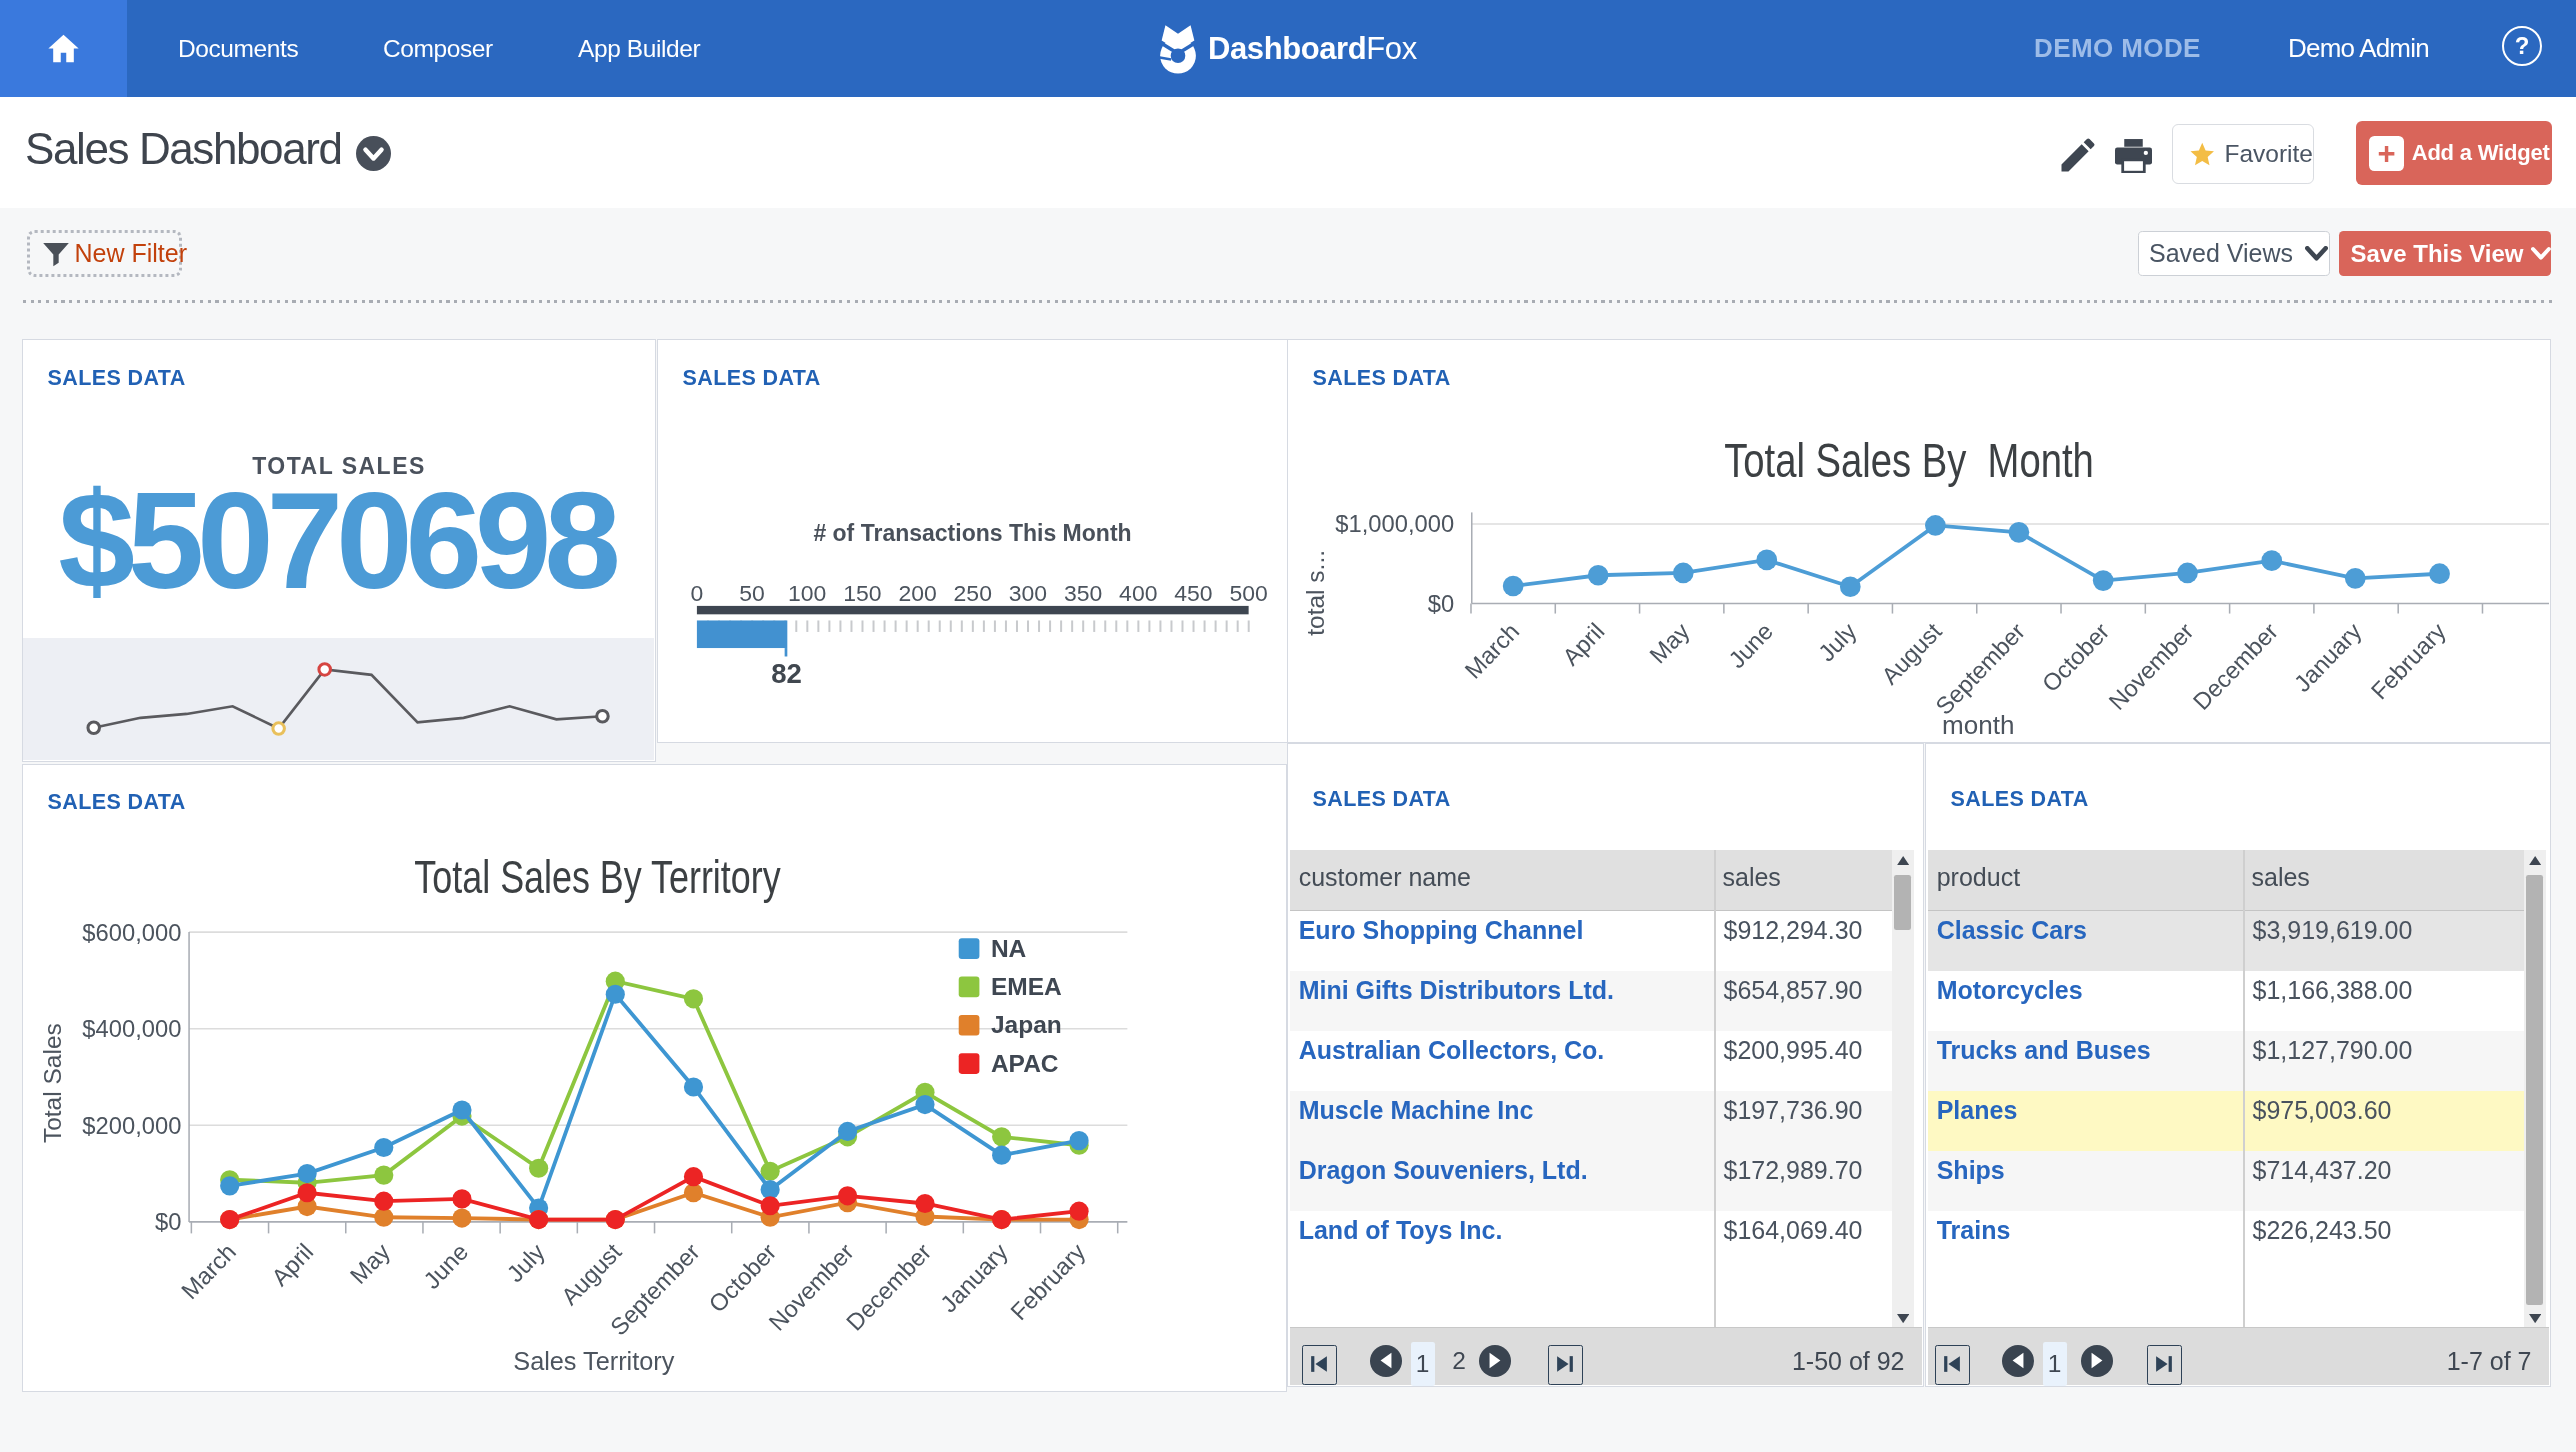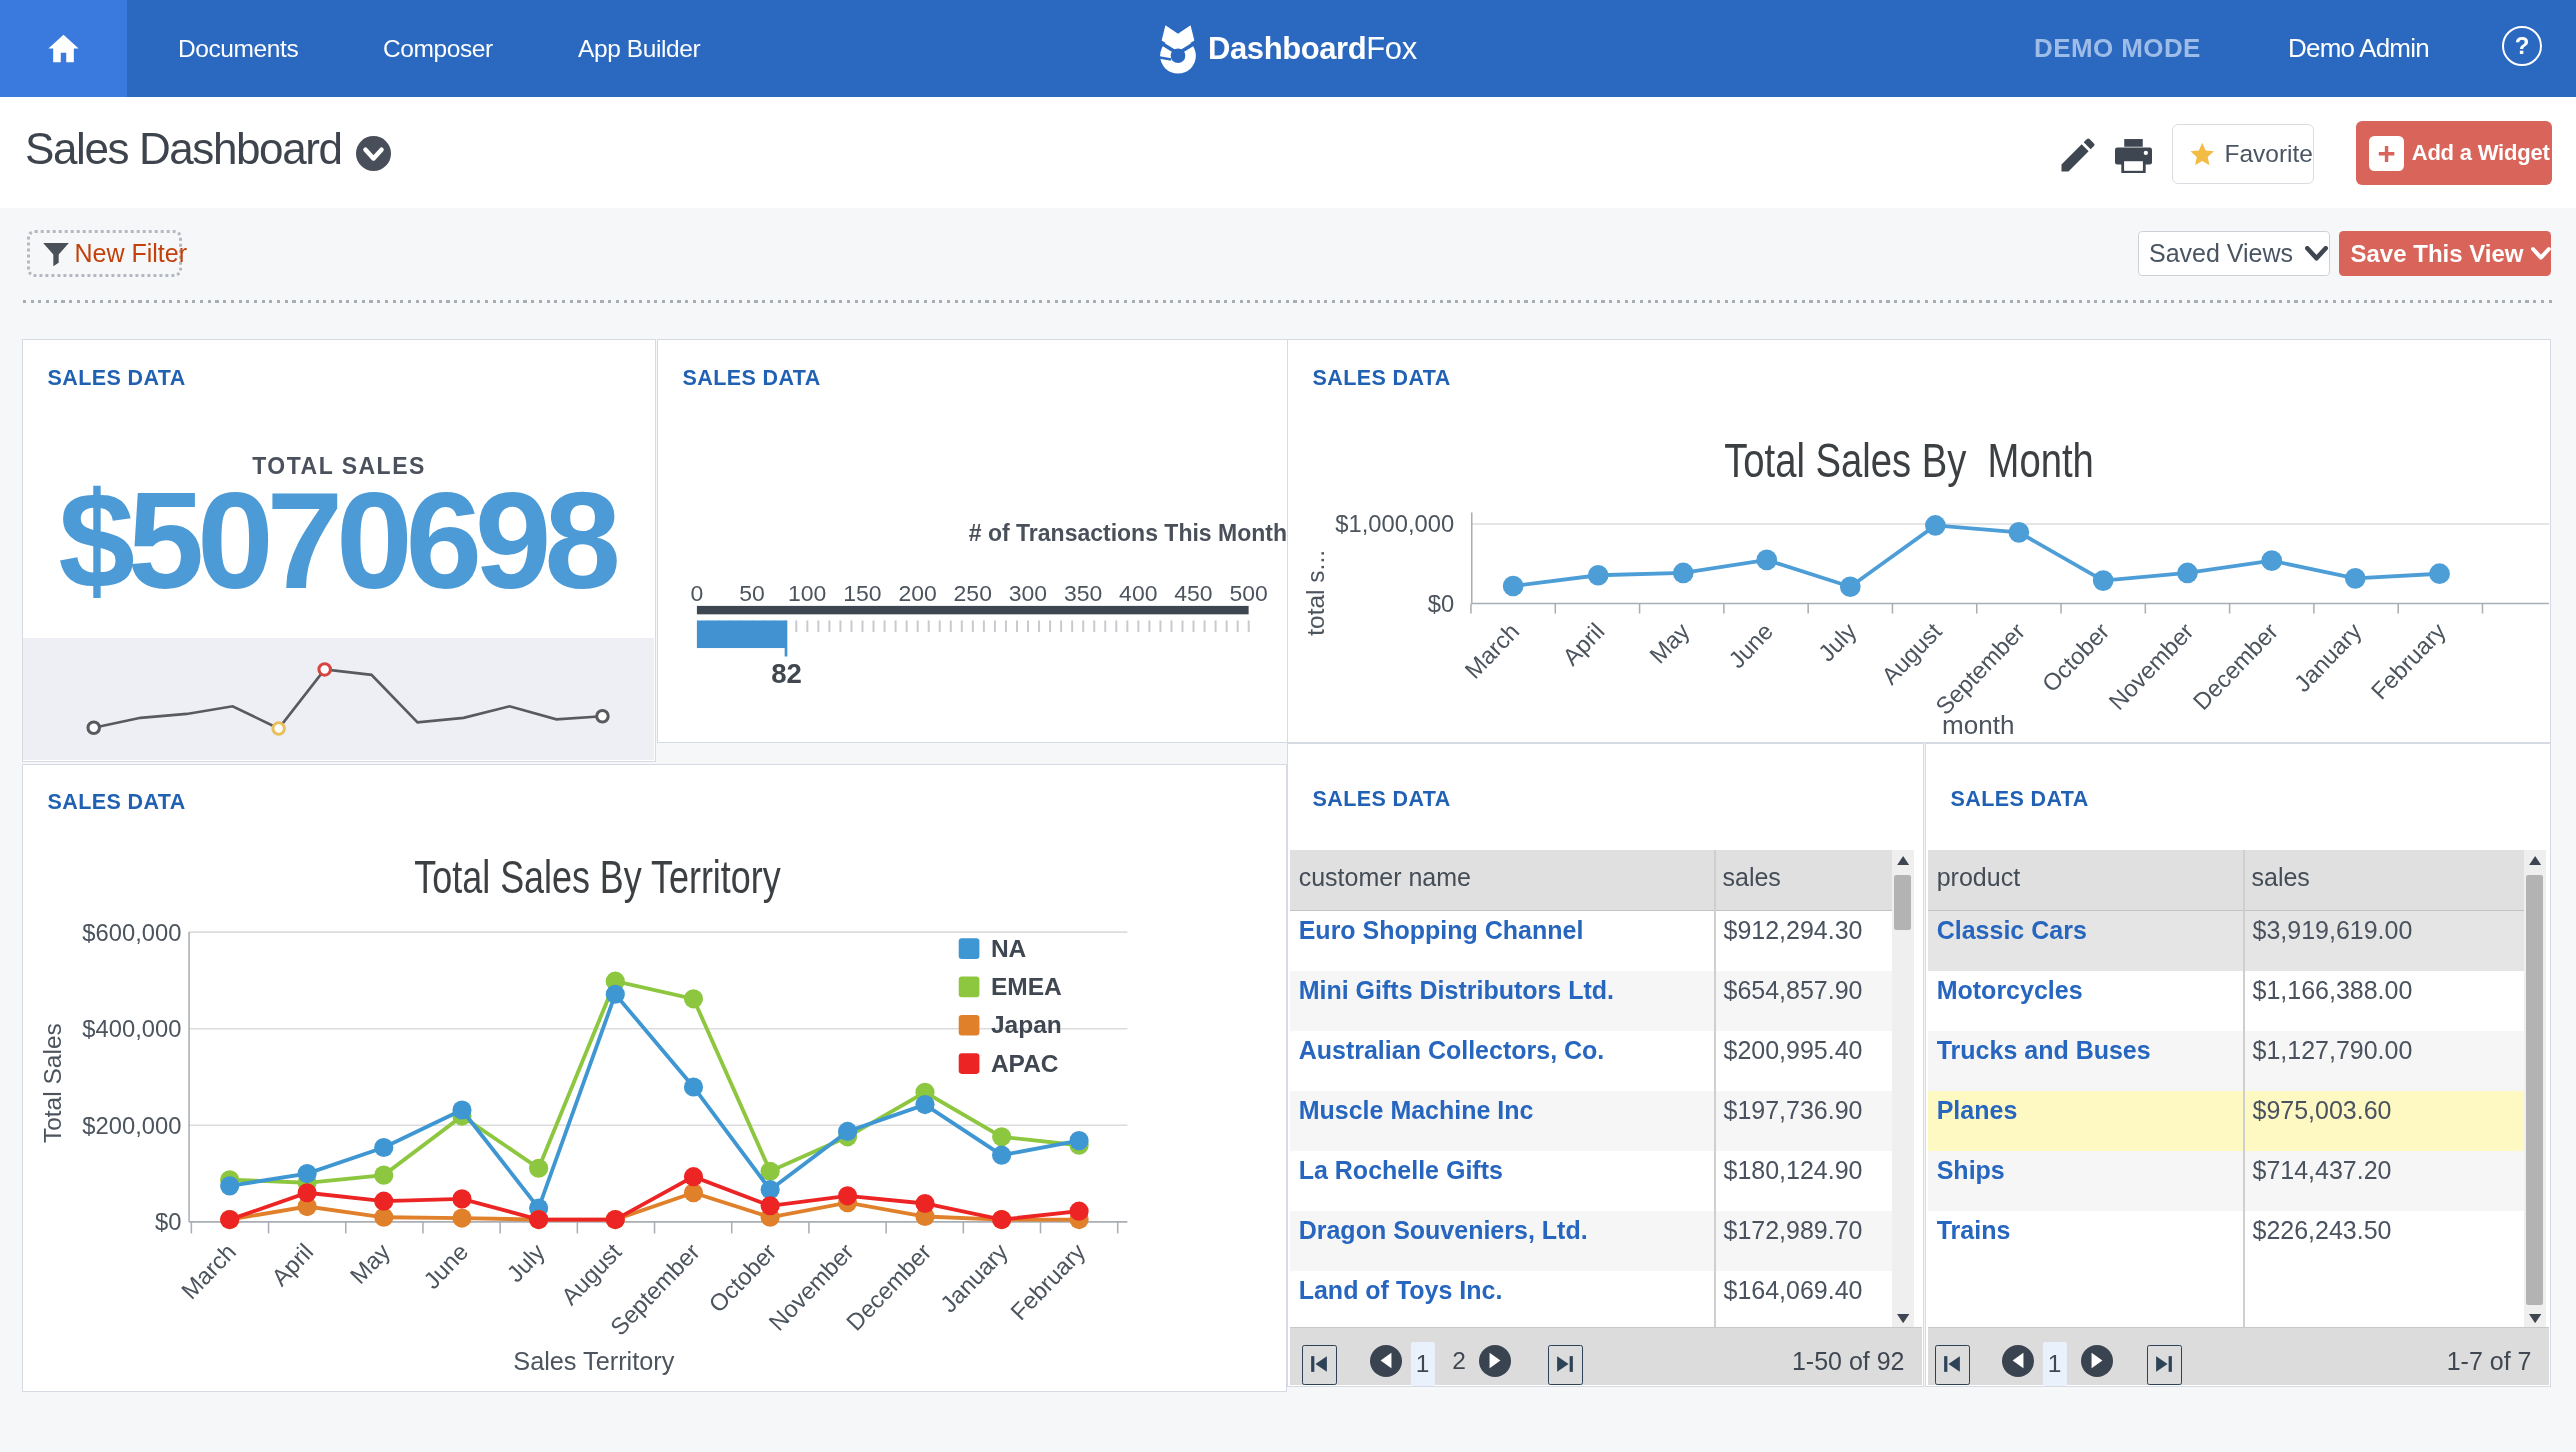--- a/index.html
+++ b/index.html
@@ -37,21 +37,21 @@
 #w3{left:1287px;top:339px;width:1264px;height:404px}
 #w4{left:22px;top:764px;width:1265px;height:628px}
 #w5{left:1287px;top:743px;width:637px;height:644px}
 #w6{left:1925px;top:743px;width:626px;height:644px}
 .wh{position:absolute;left:24.5px;top:26px;font-weight:bold;font-size:21.5px;color:#2161b4;letter-spacing:0.4px}
 
 #w1 .ts{position:absolute;top:113px;width:100%;text-align:center;font-size:23px;font-weight:bold;letter-spacing:1.5px;color:#4a515c}
 #w1 .big{position:absolute;top:131px;width:100%;text-align:center;font-size:138px;line-height:1;font-weight:bold;color:#4c9bd6;letter-spacing:-7.3px;padding-right:6.1px}
 #w1 .spark{position:absolute;left:0;top:298px;width:631px;height:122px;background:#edeff4}
 
-#w2 .btitle{position:absolute;top:180px;width:100%;text-align:right;font-size:23px;font-weight:bold;color:#49505a}
+#w2 .btitle{position:absolute;top:180px;width:100%;text-align:center;font-size:23px;font-weight:bold;color:#49505a}
 
 .csvg{position:absolute;left:0;top:0}
 
 .ctitle{position:absolute;width:100%;text-align:center;color:#3c4043;font-weight:200;transform:scaleX(0.78)}
 
 .thead{position:absolute;background:#e0e0e0;border-bottom:1.5px solid #c4c4c4}
 .thead div{position:absolute;font-size:25px;color:#444c56}
 .trow{position:relative;width:100%}
 .trow .n{position:absolute;left:9.2px;top:4.6px;font-size:25px;font-weight:bold;color:#2766bf}
 .trow .v{position:absolute;top:4.6px;font-size:25px;color:#49525e}
@@ -396,24 +396,20 @@
         <span class="v" style="left:434px">$654,857.90</span>
       </div>
       <div class="trow" style="height:60px;background:#fff">
         <span class="n">Australian Collectors, Co.</span>
         <span class="v" style="left:434px">$200,995.40</span>
       </div>
       <div class="trow" style="height:60px;background:#f6f6f6">
         <span class="n">Muscle Machine Inc</span>
         <span class="v" style="left:434px">$197,736.90</span>
       </div>
-      <div class="trow" style="height:60px;background:#fff">
-        <span class="n">La Rochelle Gifts</span>
-        <span class="v" style="left:434px">$180,124.90</span>
-      </div>
       <div class="trow" style="height:60px;background:#f6f6f6">
         <span class="n">Dragon Souveniers, Ltd.</span>
         <span class="v" style="left:434px">$172,989.70</span>
       </div>
       <div class="trow" style="height:60px;background:#fff">
         <span class="n">Land of Toys Inc.</span>
         <span class="v" style="left:434px">$164,069.40</span>
       </div>
     </div>
   <div class="colline" style="left:426px;top:106px;height:479px"></div>

